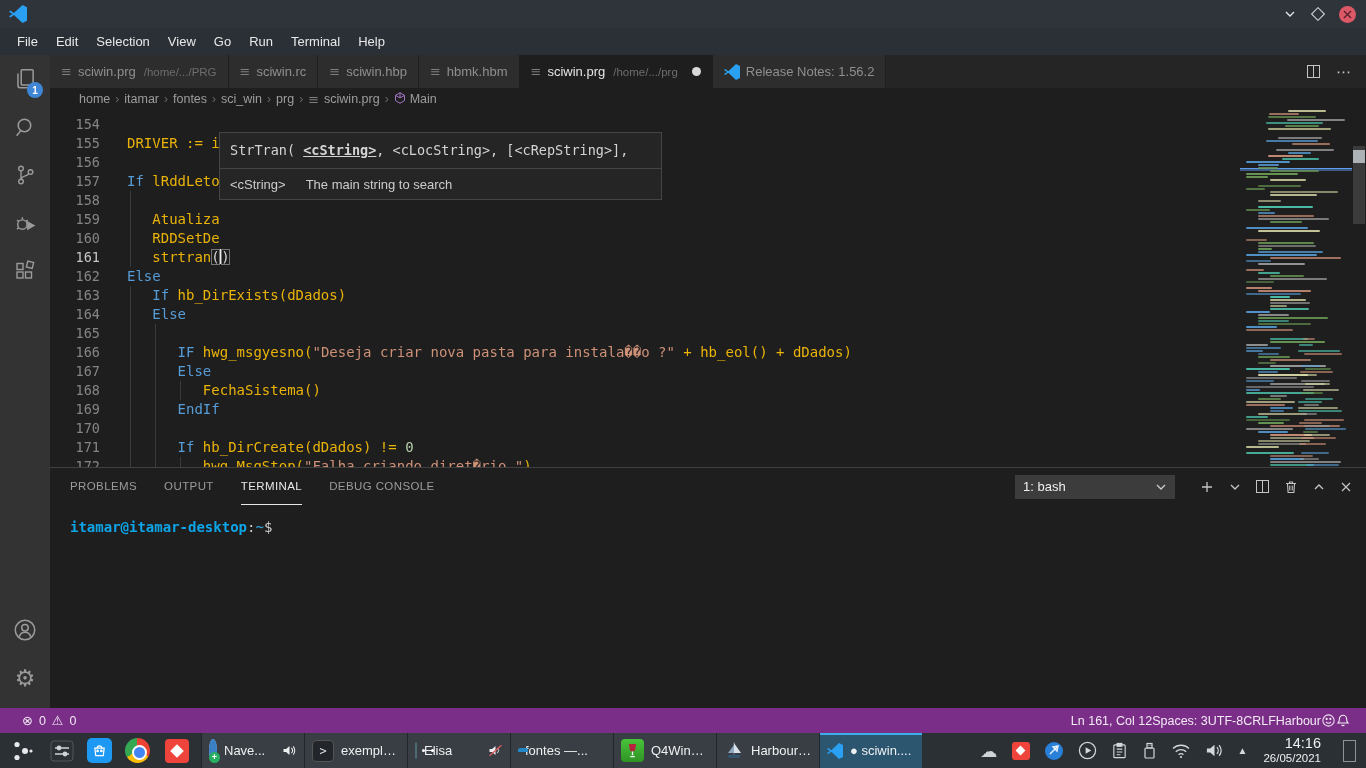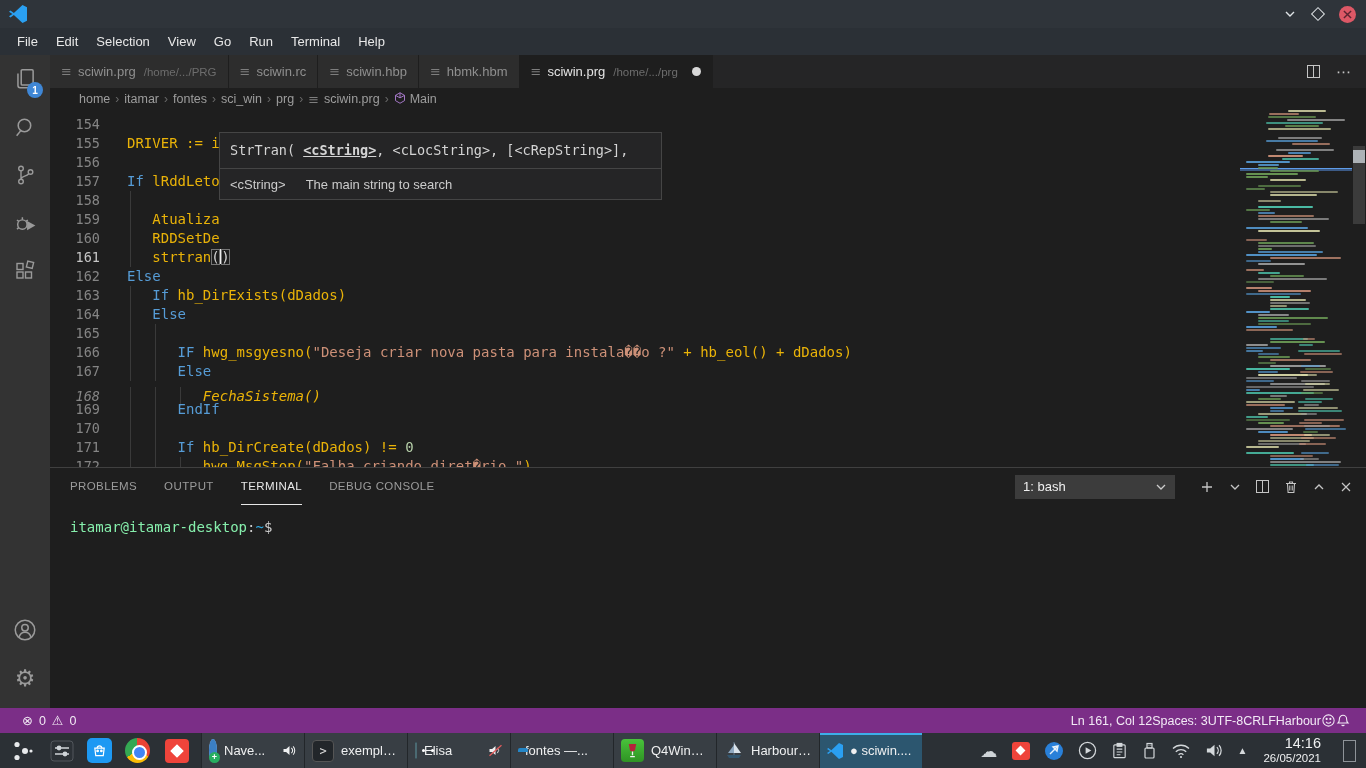--- a/index.html
+++ b/index.html
@@ -71,21 +71,21 @@
   .sb-handle{position:absolute;top:40px;height:13px;left:1px;right:1px;background:#adb2b6}
 
   
   .panel{position:absolute;top:467px;left:50px;right:0;height:241px;background:#1e1e1e;border-top:1px solid #404040;z-index:10}
   .panel-header{height:37px;display:flex;align-items:center;padding:0 14px 0 20px}
   .panel-tab{margin-right:27px;font-size:11.5px;letter-spacing:.4px;color:#9b9b9b;height:37px;display:flex;align-items:center;border-bottom:1px solid transparent}
   .panel-tab.active{color:#e7e7e7;border-bottom-color:#e7e7e7}
   .panel-actions{margin-left:auto;display:flex;align-items:center;gap:15px}
   .shell-select{width:160px;height:24px;background:#3c3c3c;color:#f0f0f0;font-size:13px;display:flex;align-items:center;justify-content:space-between;padding:0 8px;margin-right:10px}
   .terminal{padding:14px 0 0 20px;font-family:"DejaVu Sans Mono",monospace;font-size:14px}
-  .t-user{color:#86efac;font-weight:normal}.t-sep{color:#cccccc}.t-path{color:#2fa7dd}.t-dollar{color:#cccccc}
+  .t-user{color:#0ea5e9;font-weight:bold}.t-sep{color:#cccccc}.t-path{color:#2fa7dd}.t-dollar{color:#cccccc}
 
   
   .statusbar{position:absolute;top:708px;left:0;width:1366px;height:25px;background:#7b2e87;display:flex;align-items:center;color:#f2eaf5;font-size:12.5px;padding:0 12px;z-index:28}
   .sbar-left{display:flex;gap:6px;align-items:center;margin-left:10px}
   .sbar-right{margin-left:auto;display:flex;align-items:center;margin-right:4px}
   .sb-glyph{font-family:"DejaVu Sans",sans-serif;font-size:13px}
 
   
   .taskbar{position:absolute;top:733px;left:0;width:1366px;height:35px;background:#2b3035;display:flex;align-items:center;z-index:40}
   .launchers{display:flex;align-items:center;gap:12px;padding:0 11px 0 9px}
@@ -223,20 +223,28 @@
     <div class="tab">
       <span class="file-ico">≡</span>
       <span>hbmk.hbm</span>
     </div>
     <div class="tab active">
       <span class="file-ico">≡</span>
       <span>sciwin.prg</span>
       <span class="detail">/home/.../prg</span>
       <span class="dirty-dot"></span>
     </div>
+    <div class="tab">
+      <span class="file-ico">
+        <svg width="16" height="16" viewBox="0 0 100 100">
+          <path fill="#2aa0f2" d="M75 0 27 45 8 31 0 38l19 12L0 62l8 7 19-14 48 45 25-12V12z"></path>
+        </svg>
+      </span>
+      <span>Release Notes: 1.56.2</span>
+    </div>
     <div class="tab-actions">
       <span class="split-ico"></span>
       <span class="more-ico">⋯</span>
     </div>
   </div>
 
 <div class="breadcrumb">
     <span class="bc-item">home</span>
     <span class="bc-sep">›</span>
     <span class="bc-item">itamar</span>
@@ -322,21 +330,21 @@
         <i class="guide" style="left: 80px;"></i>
         <i class="guide" style="left: 105.2px;"></i>
         <span class="code-text"><span class="tk-id">      </span><span class="tk-kw">IF</span><span class="tk-id"> hwg_msgyesno(</span><span class="tk-str">"Deseja criar nova pasta para instala��o ?"</span><span class="tk-id"> + hb_eol() + dDados)</span></span>
       </div>
       <div class="code-line" style="top: 252px;">
         <span class="line-num">167</span>
         <i class="guide" style="left: 80px;"></i>
         <i class="guide" style="left: 105.2px;"></i>
         <span class="code-text"><span class="tk-id">      </span><span class="tk-kw">Else</span></span>
       </div>
-      <div class="code-line" style="top: 277px; font-style: italic;">
+      <div class="code-line" style="top: 271px;">
         <span class="line-num">168</span>
         <i class="guide" style="left: 80px;"></i>
         <i class="guide" style="left: 105.2px;"></i>
         <i class="guide" style="left: 130.4px;"></i>
         <span class="code-text"><span class="tk-id">         FechaSistema()</span></span>
       </div>
       <div class="code-line" style="top: 290px;">
         <span class="line-num">169</span>
         <i class="guide" style="left: 80px;"></i>
         <i class="guide" style="left: 105.2px;"></i>

